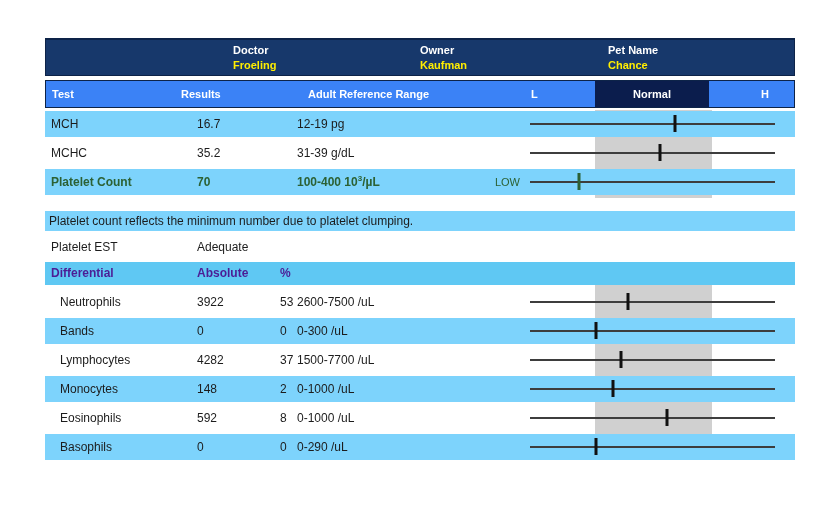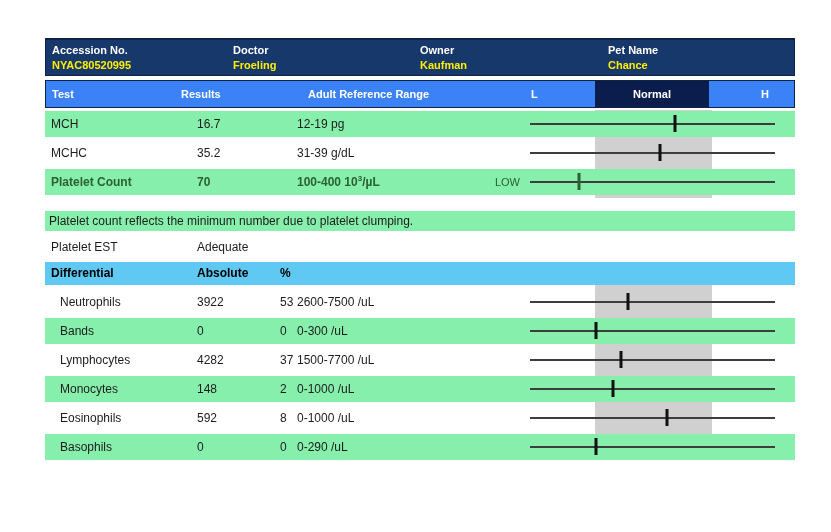--- a/index.html
+++ b/index.html
@@ -28,21 +28,21 @@
   }
   .h2c{position:absolute;top:0;height:26px;line-height:26px;color:#ffffff;font-size:11px;font-weight:bold;white-space:nowrap;}
   .normal-cell{position:absolute;left:549px;top:0;width:114px;height:26px;background:#0b1d4d;text-align:center;}
 
   
   .rows{position:relative;padding-top:3px;}
   .band{position:absolute;left:550px;width:117px;background:rgba(125,125,125,0.36);pointer-events:none;}
   .band1{top:2px;height:88px;}
   .band2{top:165px;height:171px;}
   .row{position:relative;height:26px;margin-bottom:3px;font-size:12px;color:#1c1c1c;}
-  .row.yellow{background:#86efac;}
+  .row.yellow{background:#7dd3fc;}
   .cell{position:absolute;top:0;line-height:26px;white-space:nowrap;}
   .c-name{left:6px;}
   .c-name-ind{left:15px;}
   .c-res{left:152px;}
   .c-pct{left:235px;}
   .c-ref{left:252px;}
   .c-flag{left:395px;width:80px;text-align:right;font-size:11px;font-weight:normal;color:#2c6134;}
   .green-text{color:#2c6134;font-weight:bold;}
   sup{font-size:8px;vertical-align:super;line-height:0;}
 
@@ -52,32 +52,28 @@
   .tick{position:absolute;top:4px;width:3px;height:17px;background:#111111;transform:translateX(-50%);}
   .tick.green{background:#2c6134;}
 
   
   .note-row{height:20px;margin-bottom:4px;margin-top:16px;}
   .note-row .cell{left:4px;line-height:20px;}
   .plt-row{margin-bottom:12px;}
   .est-row{height:24px;}
   .est-row .cell{line-height:24px;}
   .diff-hdr{height:23px;margin-bottom:4px;background:#5fc8f3;font-weight:bold;}
-  .diff-hdr .cell{line-height:23px;font-weight:bold;color:#000000;}
+  .diff-hdr .cell{line-height:23px;font-weight:bold;color:#4c1d95;}
 </style>
 </head>
 <body>
 
 <div class="report">
 
   <div class="hdr1">
-    <div class="hfield hf0">
-      <div class="hlabel">Accession No.</div>
-      <div class="hvalue">NYAC80520995</div>
-    </div>
     <div class="hfield hf1">
       <div class="hlabel">Doctor</div>
       <div class="hvalue">Froeling</div>
     </div>
     <div class="hfield hf2">
       <div class="hlabel">Owner</div>
       <div class="hvalue">Kaufman</div>
     </div>
     <div class="hfield hf3">
       <div class="hlabel">Pet Name</div>

